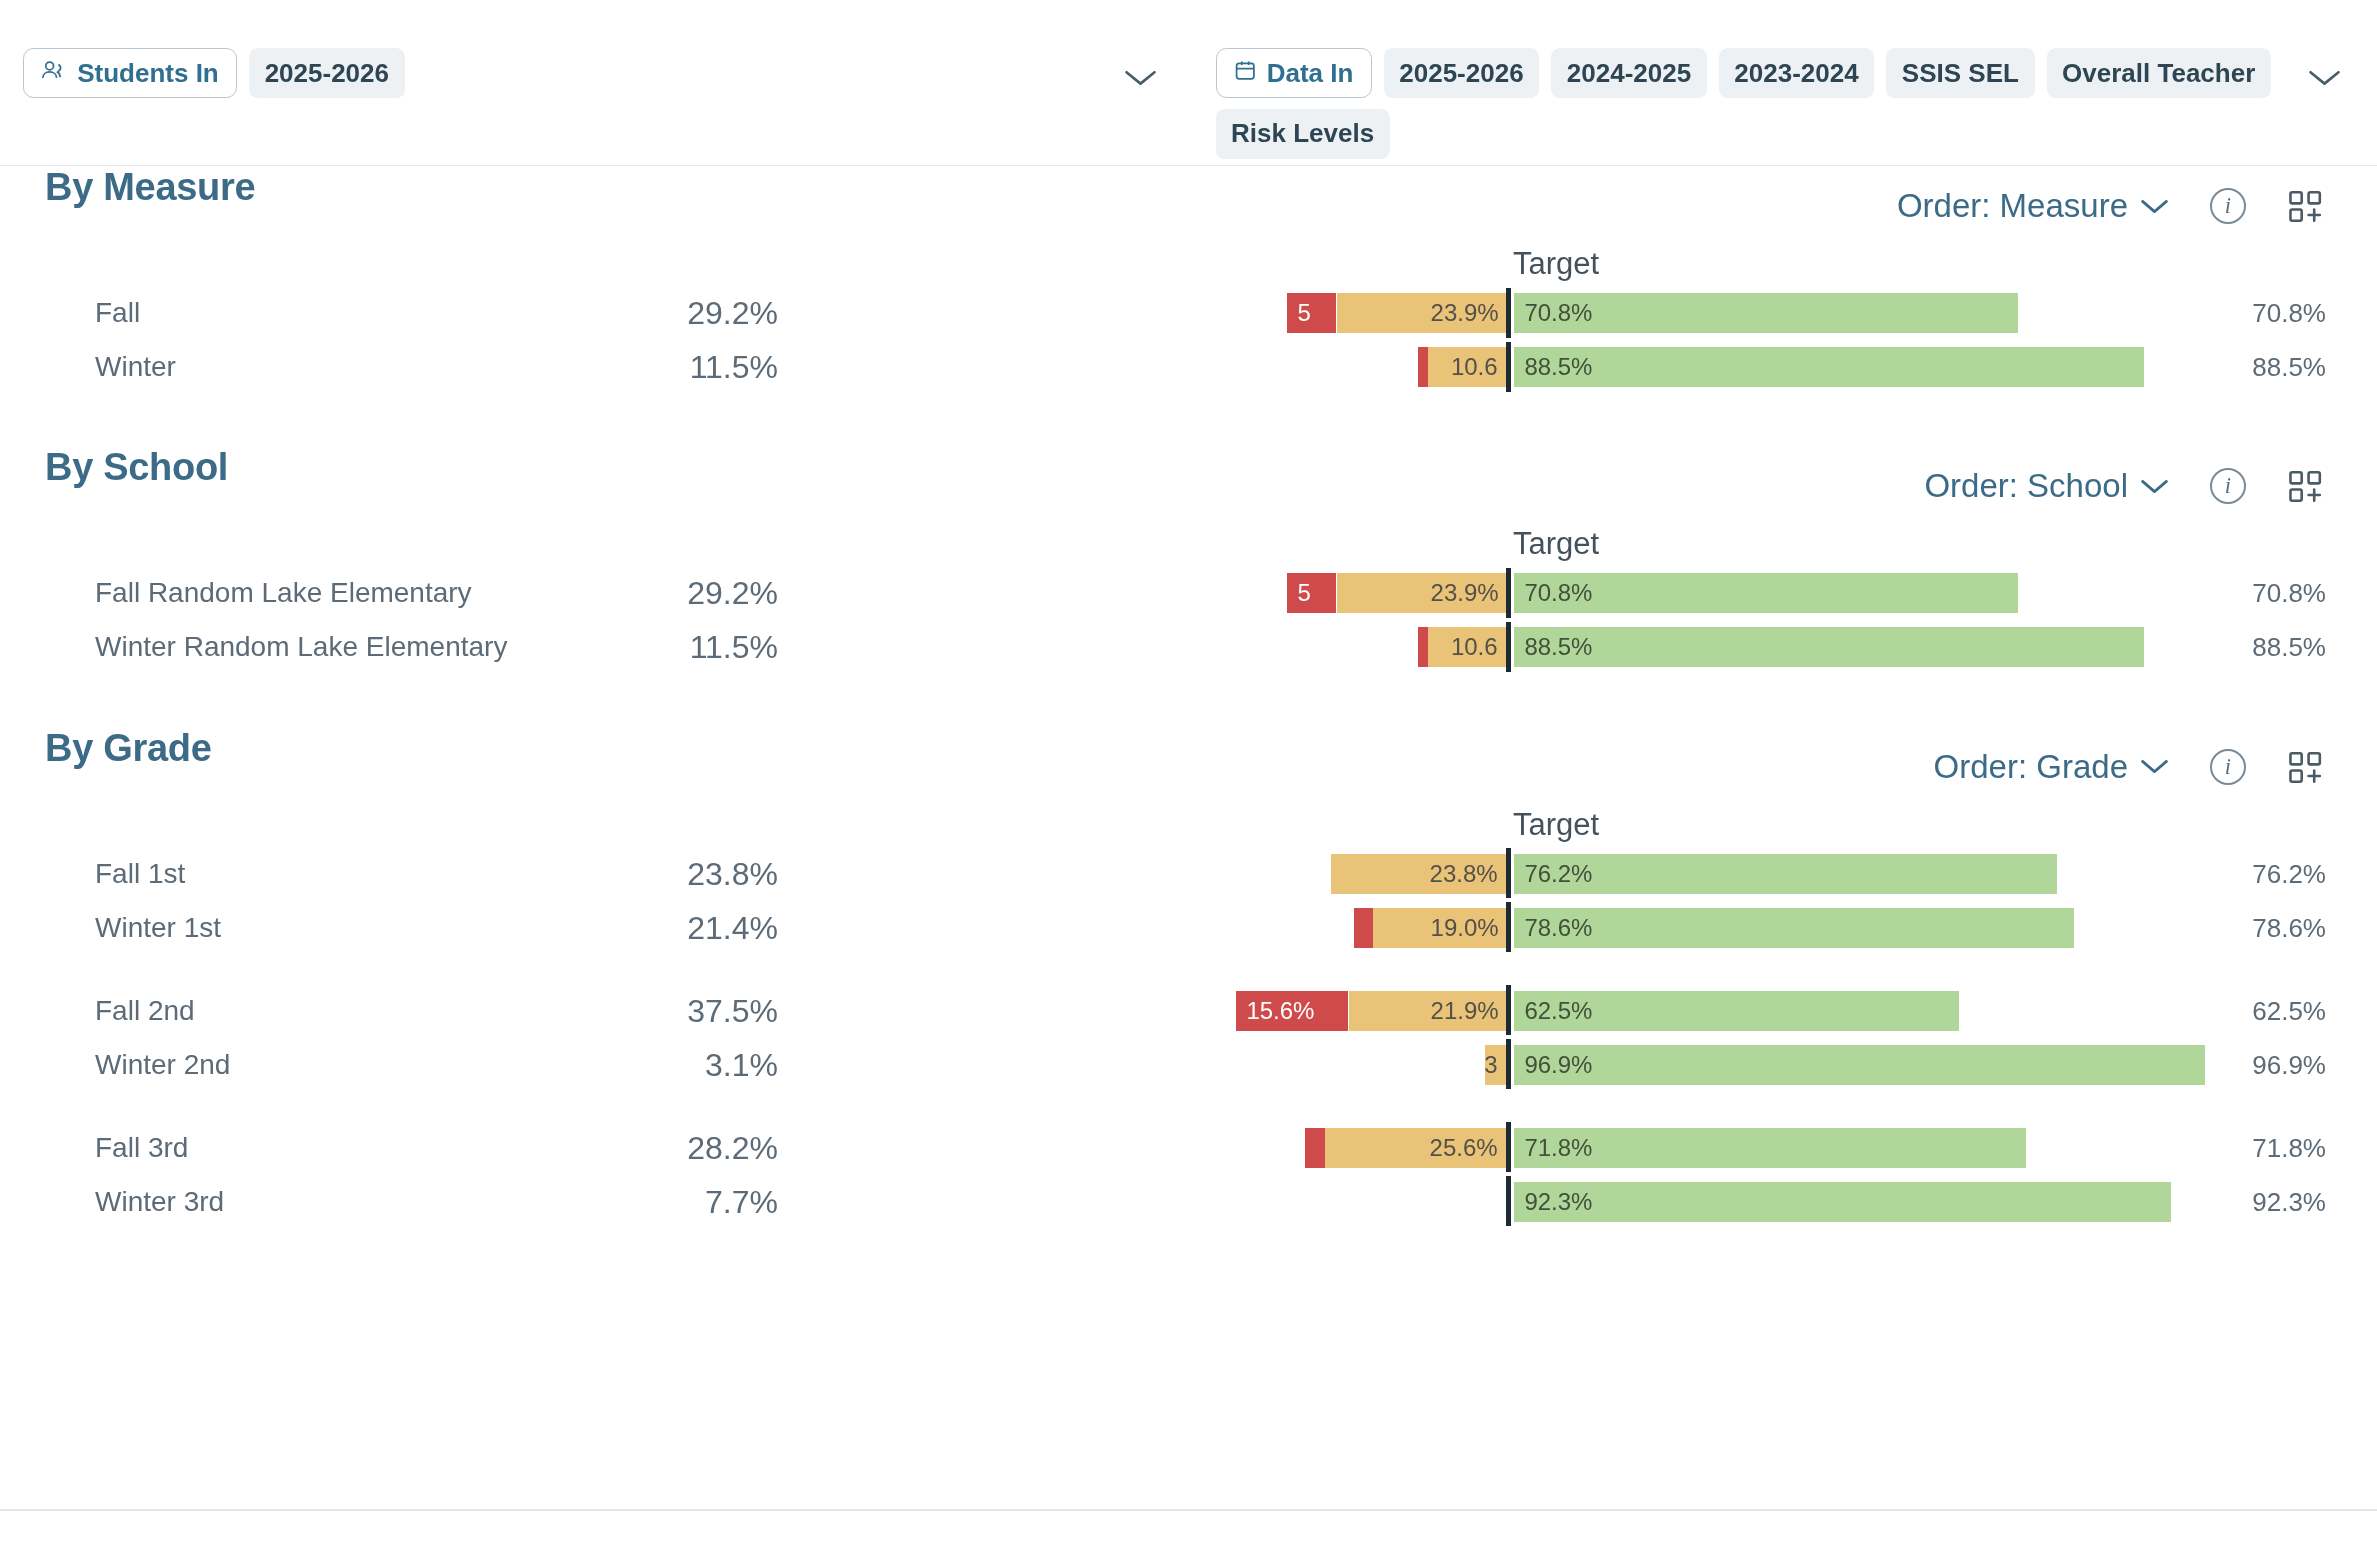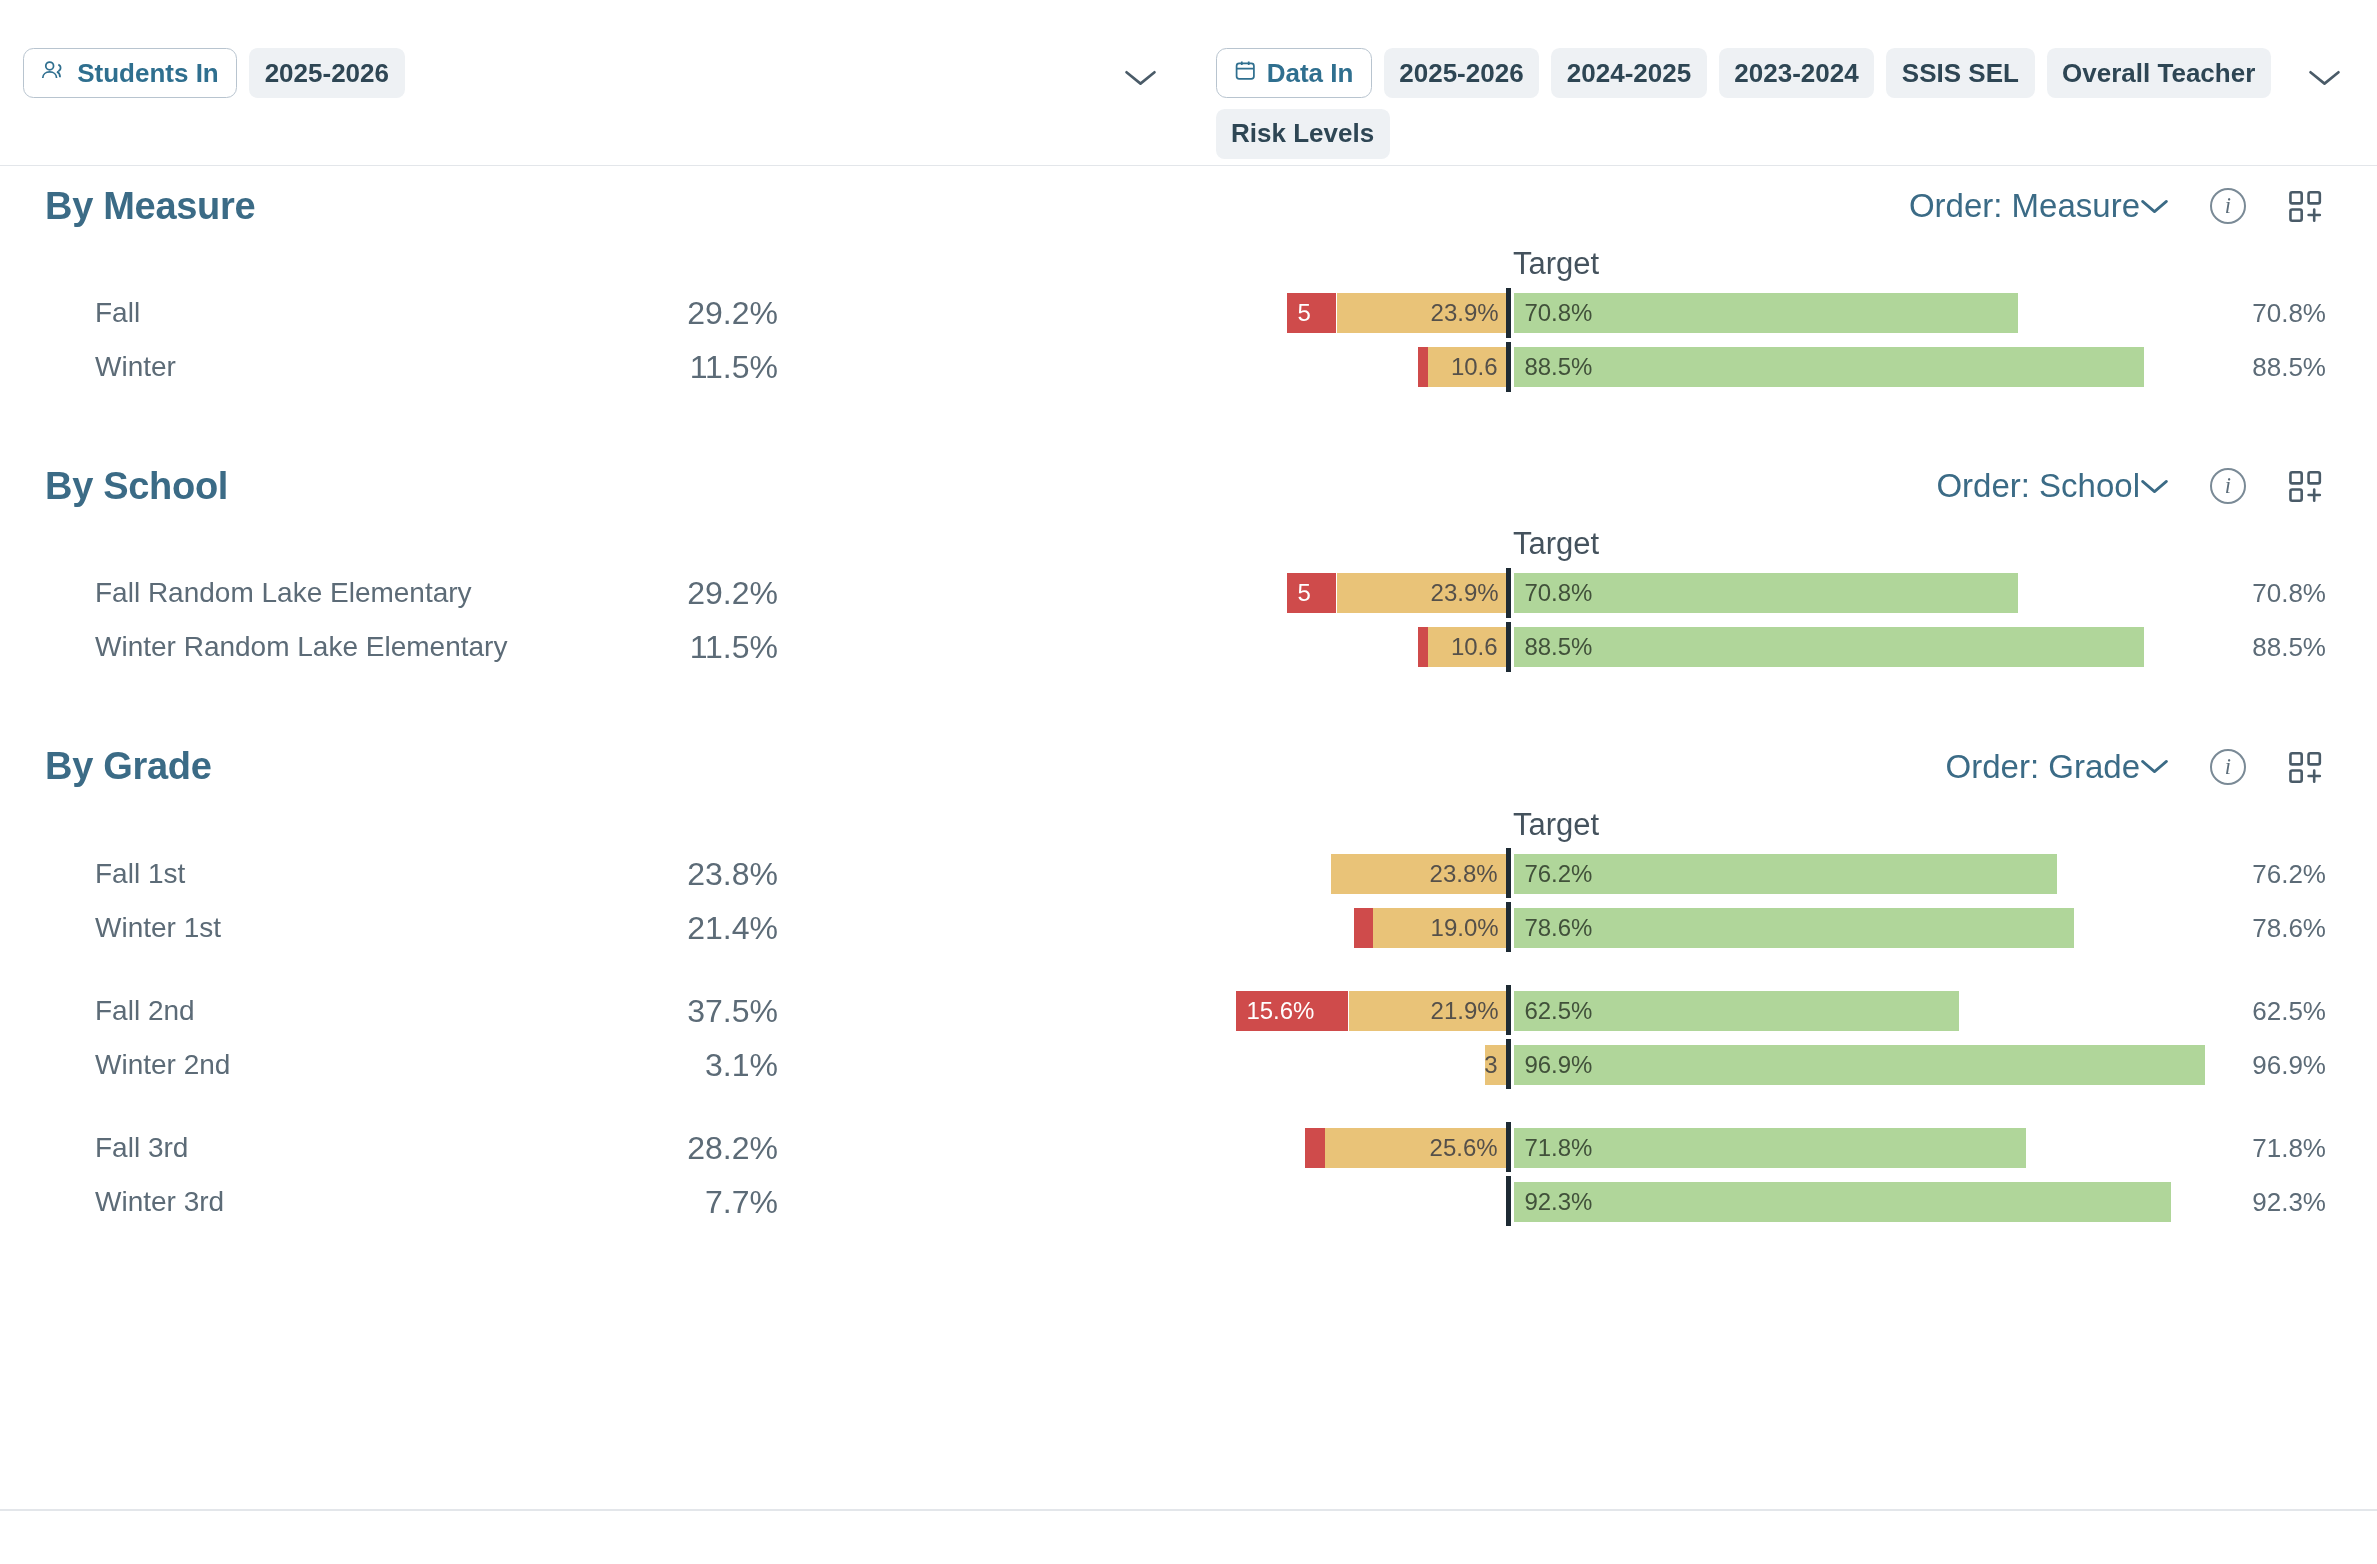--- a/index.html
+++ b/index.html
@@ -66,39 +66,39 @@
     width: 35px; height: 21px;
     color: #4a5b68;
   }
   .chev svg { width: 35px; height: 21px; display: block; }
 
   
   .content { padding: 0 0 0 0; }
   .section { position: relative; }
   .section-head {
     display: flex;
-    align-items: center;
     padding: 0 52px 0 45px;
     height: 80px;
   }
   .section-title {
     font-size: 38px;
     font-weight: bold;
     color: #3b6b86;
     letter-spacing: -0.3px;
   }
   .section-head-right {
     margin-left: auto;
     display: flex;
     align-items: center;
     gap: 41px;
   }
   .order-ctl {
     display: inline-flex;
     align-items: center;
+    gap: 12px;
     font-size: 33px;
     color: #3b6b86;
     font-weight: normal;
     white-space: nowrap;
   }
   .icon-circle {
     width: 36px; height: 36px;
     border: 2.2px solid #7a8a96;
     border-radius: 50%;
     color: #5d6e7b;

